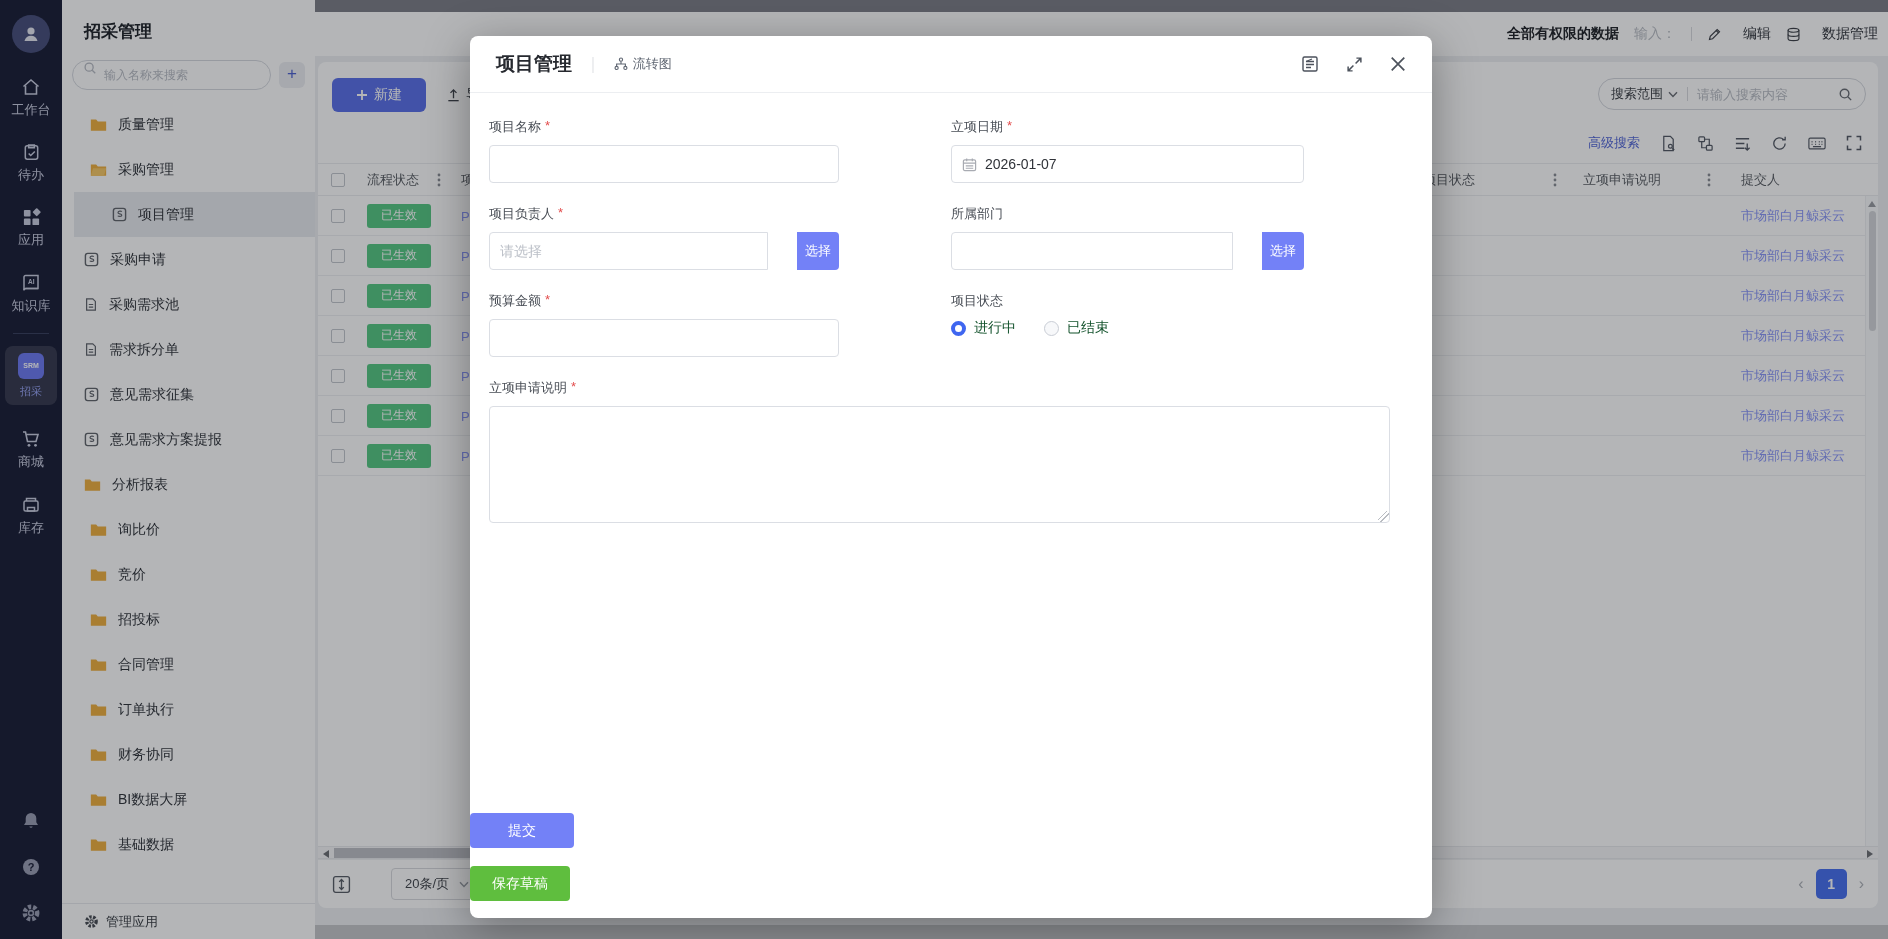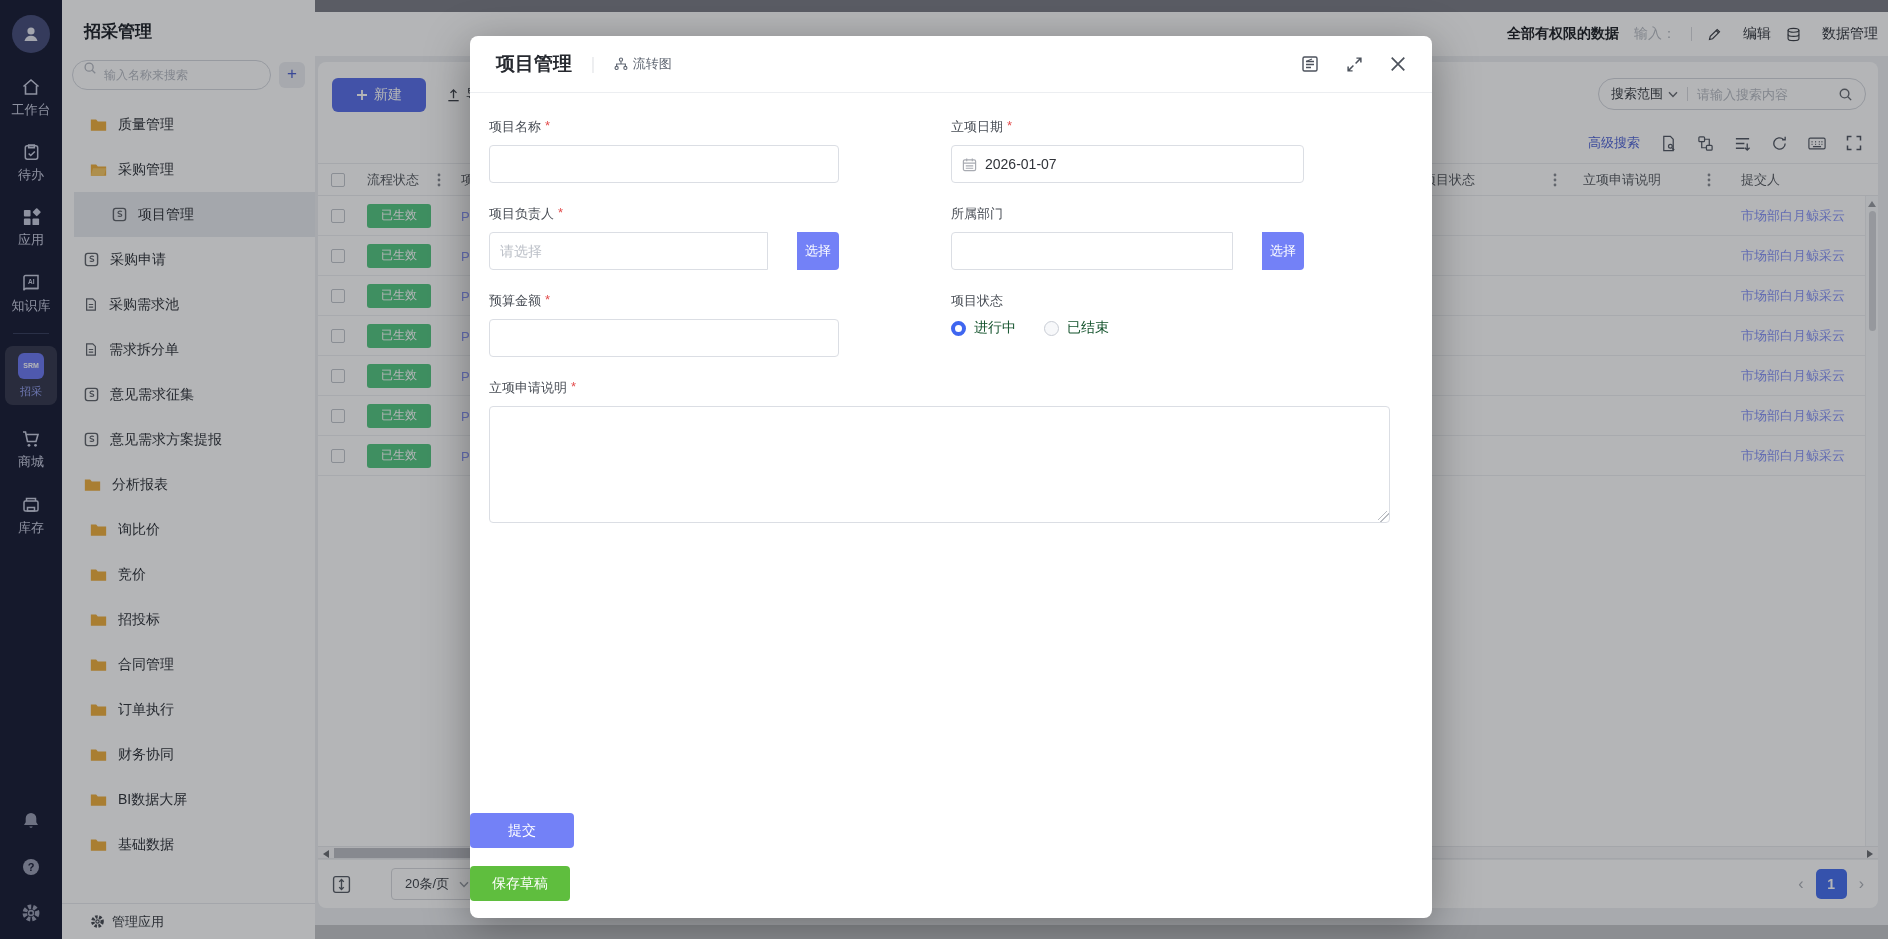--- a/index.html
+++ b/index.html
@@ -38,21 +38,21 @@
   .pill input::placeholder { color: #b8bcc4; }
   .plus-btn { width: 26px; height: 26px; border-radius: 6px; background: #eceef2; color: #4f63d2;
     font-size: 17px; line-height: 24px; text-align: center; cursor: pointer; flex: none; }
   .tree { margin-top: 12px; }
   .ti { height: 45px; display: flex; align-items: center; gap: 11px; padding-left: 28px;
     font-size: 14px; color: #33373d; cursor: pointer; }
   .ti.lv1 { padding-left: 22px; }
   .ti.active { background: #e9ebef; margin-left: 12px; padding-left: 38px; }
   .nav-bottom { position: absolute; bottom: 0; left: 0; right: 0; height: 36px;
     border-top: 1px solid #e8eaee; display: flex; align-items: center; gap: 7px;
-    padding-left: 28px; font-size: 13px; color: #3c4046; background: #fff; cursor: pointer; }
+    padding-left: 22px; font-size: 13px; color: #3c4046; background: #fff; cursor: pointer; }
 
   
   .main { position: absolute; left: 315px; top: 0; right: 0; bottom: 0; background: #eef0f3; }
   .top-strip { height: 12px; background: #7e8088; }
   .appbar { height: 44px; background: #fff; display: flex; align-items: center;
     justify-content: flex-end; gap: 15px; padding-right: 10px; font-size: 14px; color: #34383f; }
   .appbar .scope { font-weight: bold; color: #23262b; }
   .appbar .hint { color: #b9bdc4; }
   .vline { width: 1px; height: 14px; background: #d8dade; }
   .appbar .act { display: flex; align-items: center; gap: 21px; cursor: pointer; }

